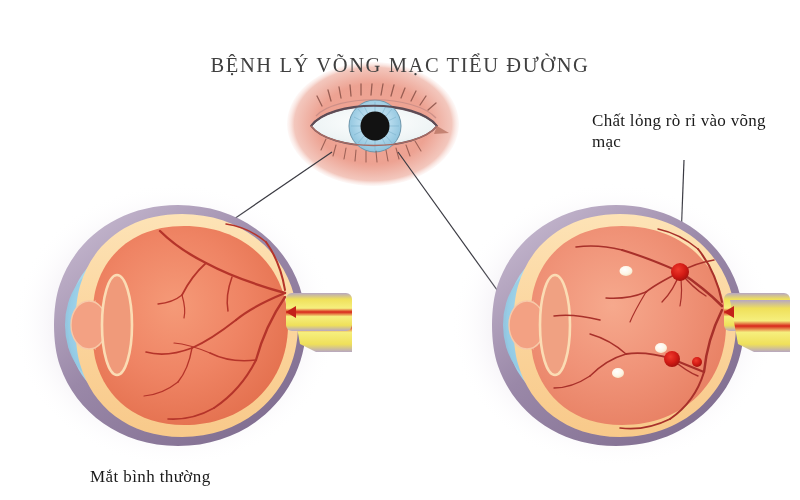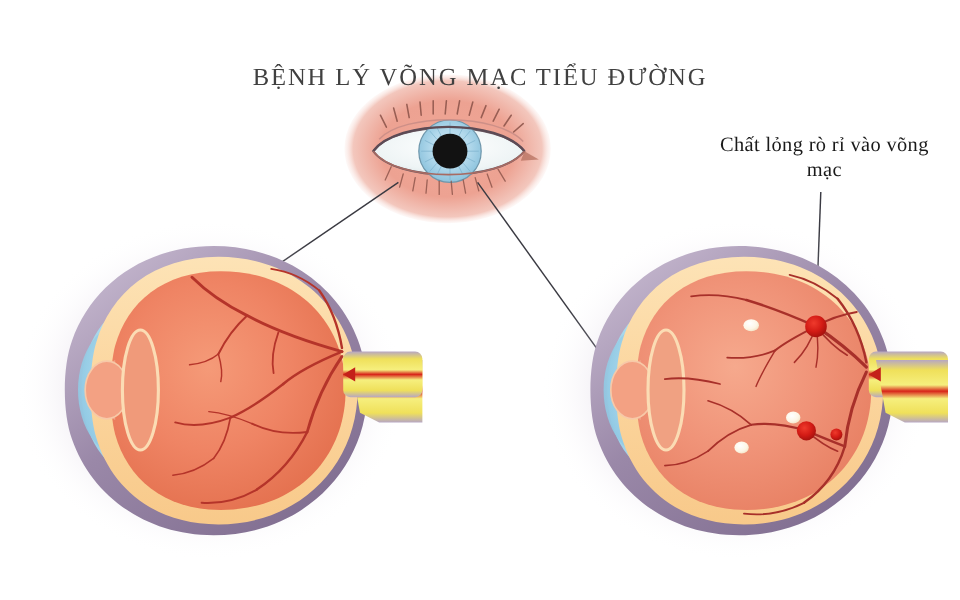--- a/index.html
+++ b/index.html
@@ -42,21 +42,20 @@
   #label-pupil {
     left: 313px;
     top: 188px;
     font-size: 17px;
     letter-spacing: 0.4px;
   }
   #label-leak {
     left: 592px;
     top: 110px;
     font-size: 17px;
-    text-align: center;
     letter-spacing: 0.3px;
     white-space: normal;
     width: 190px;
     font-family: Liberation Serif, serif;
   }
   #label-normal-eye {
     left: 90px;
     top: 466px;
     font-size: 17px;
     letter-spacing: 0.4px;
@@ -352,15 +351,16 @@
       <path d="M730 300 L790 300 L790 352 L754 352 L738 344 Z" fill="url(#gNerve)"></path>
       <path d="M724 312 L734 306 L734 318 Z" fill="#c4211a"></path>
     </g>
   </svg>
 
   <div class="txt" id="page-title">BỆNH LÝ VÕNG MẠC TIỂU ĐƯỜNG</div>
 
 
   <div class="txt" id="label-leak">Chất lỏng rò rỉ vào võng mạc</div>
 
+  <div class="txt" id="label-normal-eye">Mắt bình thường</div>
 
 
 </div>
 
 </body></html>

